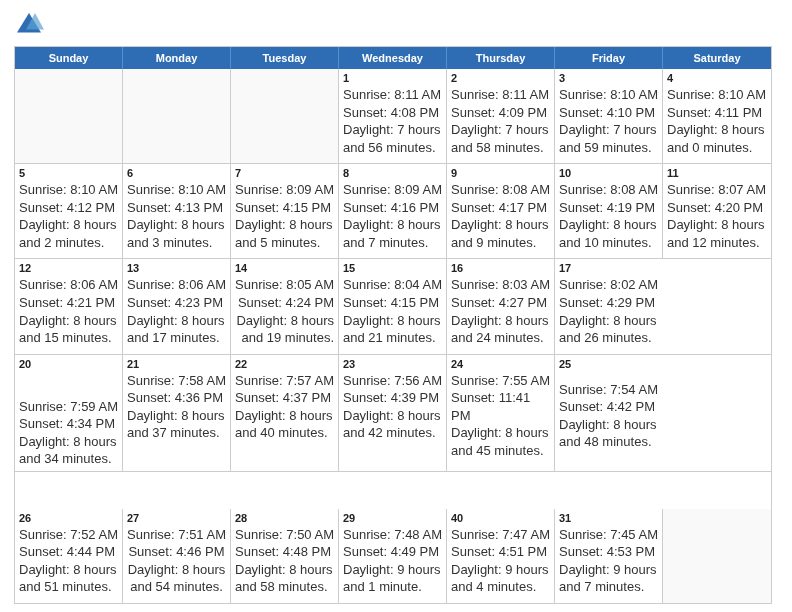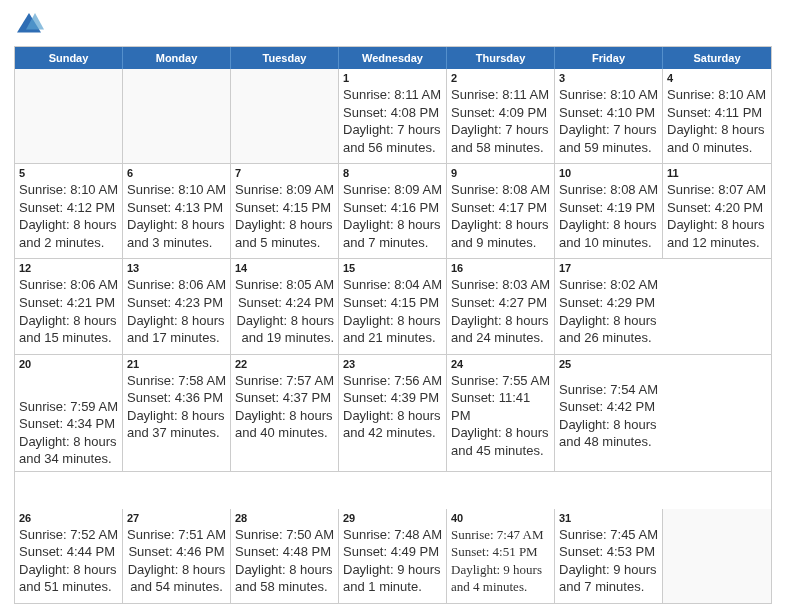--- a/index.html
+++ b/index.html
@@ -318,21 +318,21 @@
 Daylight: 8 hours and 58 minutes.</div>
           </div>
           <div class="cal-cell">
             <div class="day-num">29</div>
             <div class="cell-text" style="white-space: pre-line;">Sunrise: 7:48 AM
 Sunset: 4:49 PM
 Daylight: 9 hours and 1 minute.</div>
           </div>
           <div class="cal-cell">
             <div class="day-num">40</div>
-            <div class="cell-text" style="white-space: pre-line; font-family: Liberation Serif, serif;">Sunrise: 7:47 AM
+            <div class="cell-text" style="white-space: pre-line;">Sunrise: 7:47 AM
 Sunset: 4:51 PM
 Daylight: 9 hours and 4 minutes.</div>
           </div>
           <div class="cal-cell">
             <div class="day-num">31</div>
             <div class="cell-text" style="white-space: pre-line;">Sunrise: 7:45 AM
 Sunset: 4:53 PM
 Daylight: 9 hours and 7 minutes.</div>
           </div>
           <div class="cal-cell empty"></div>

